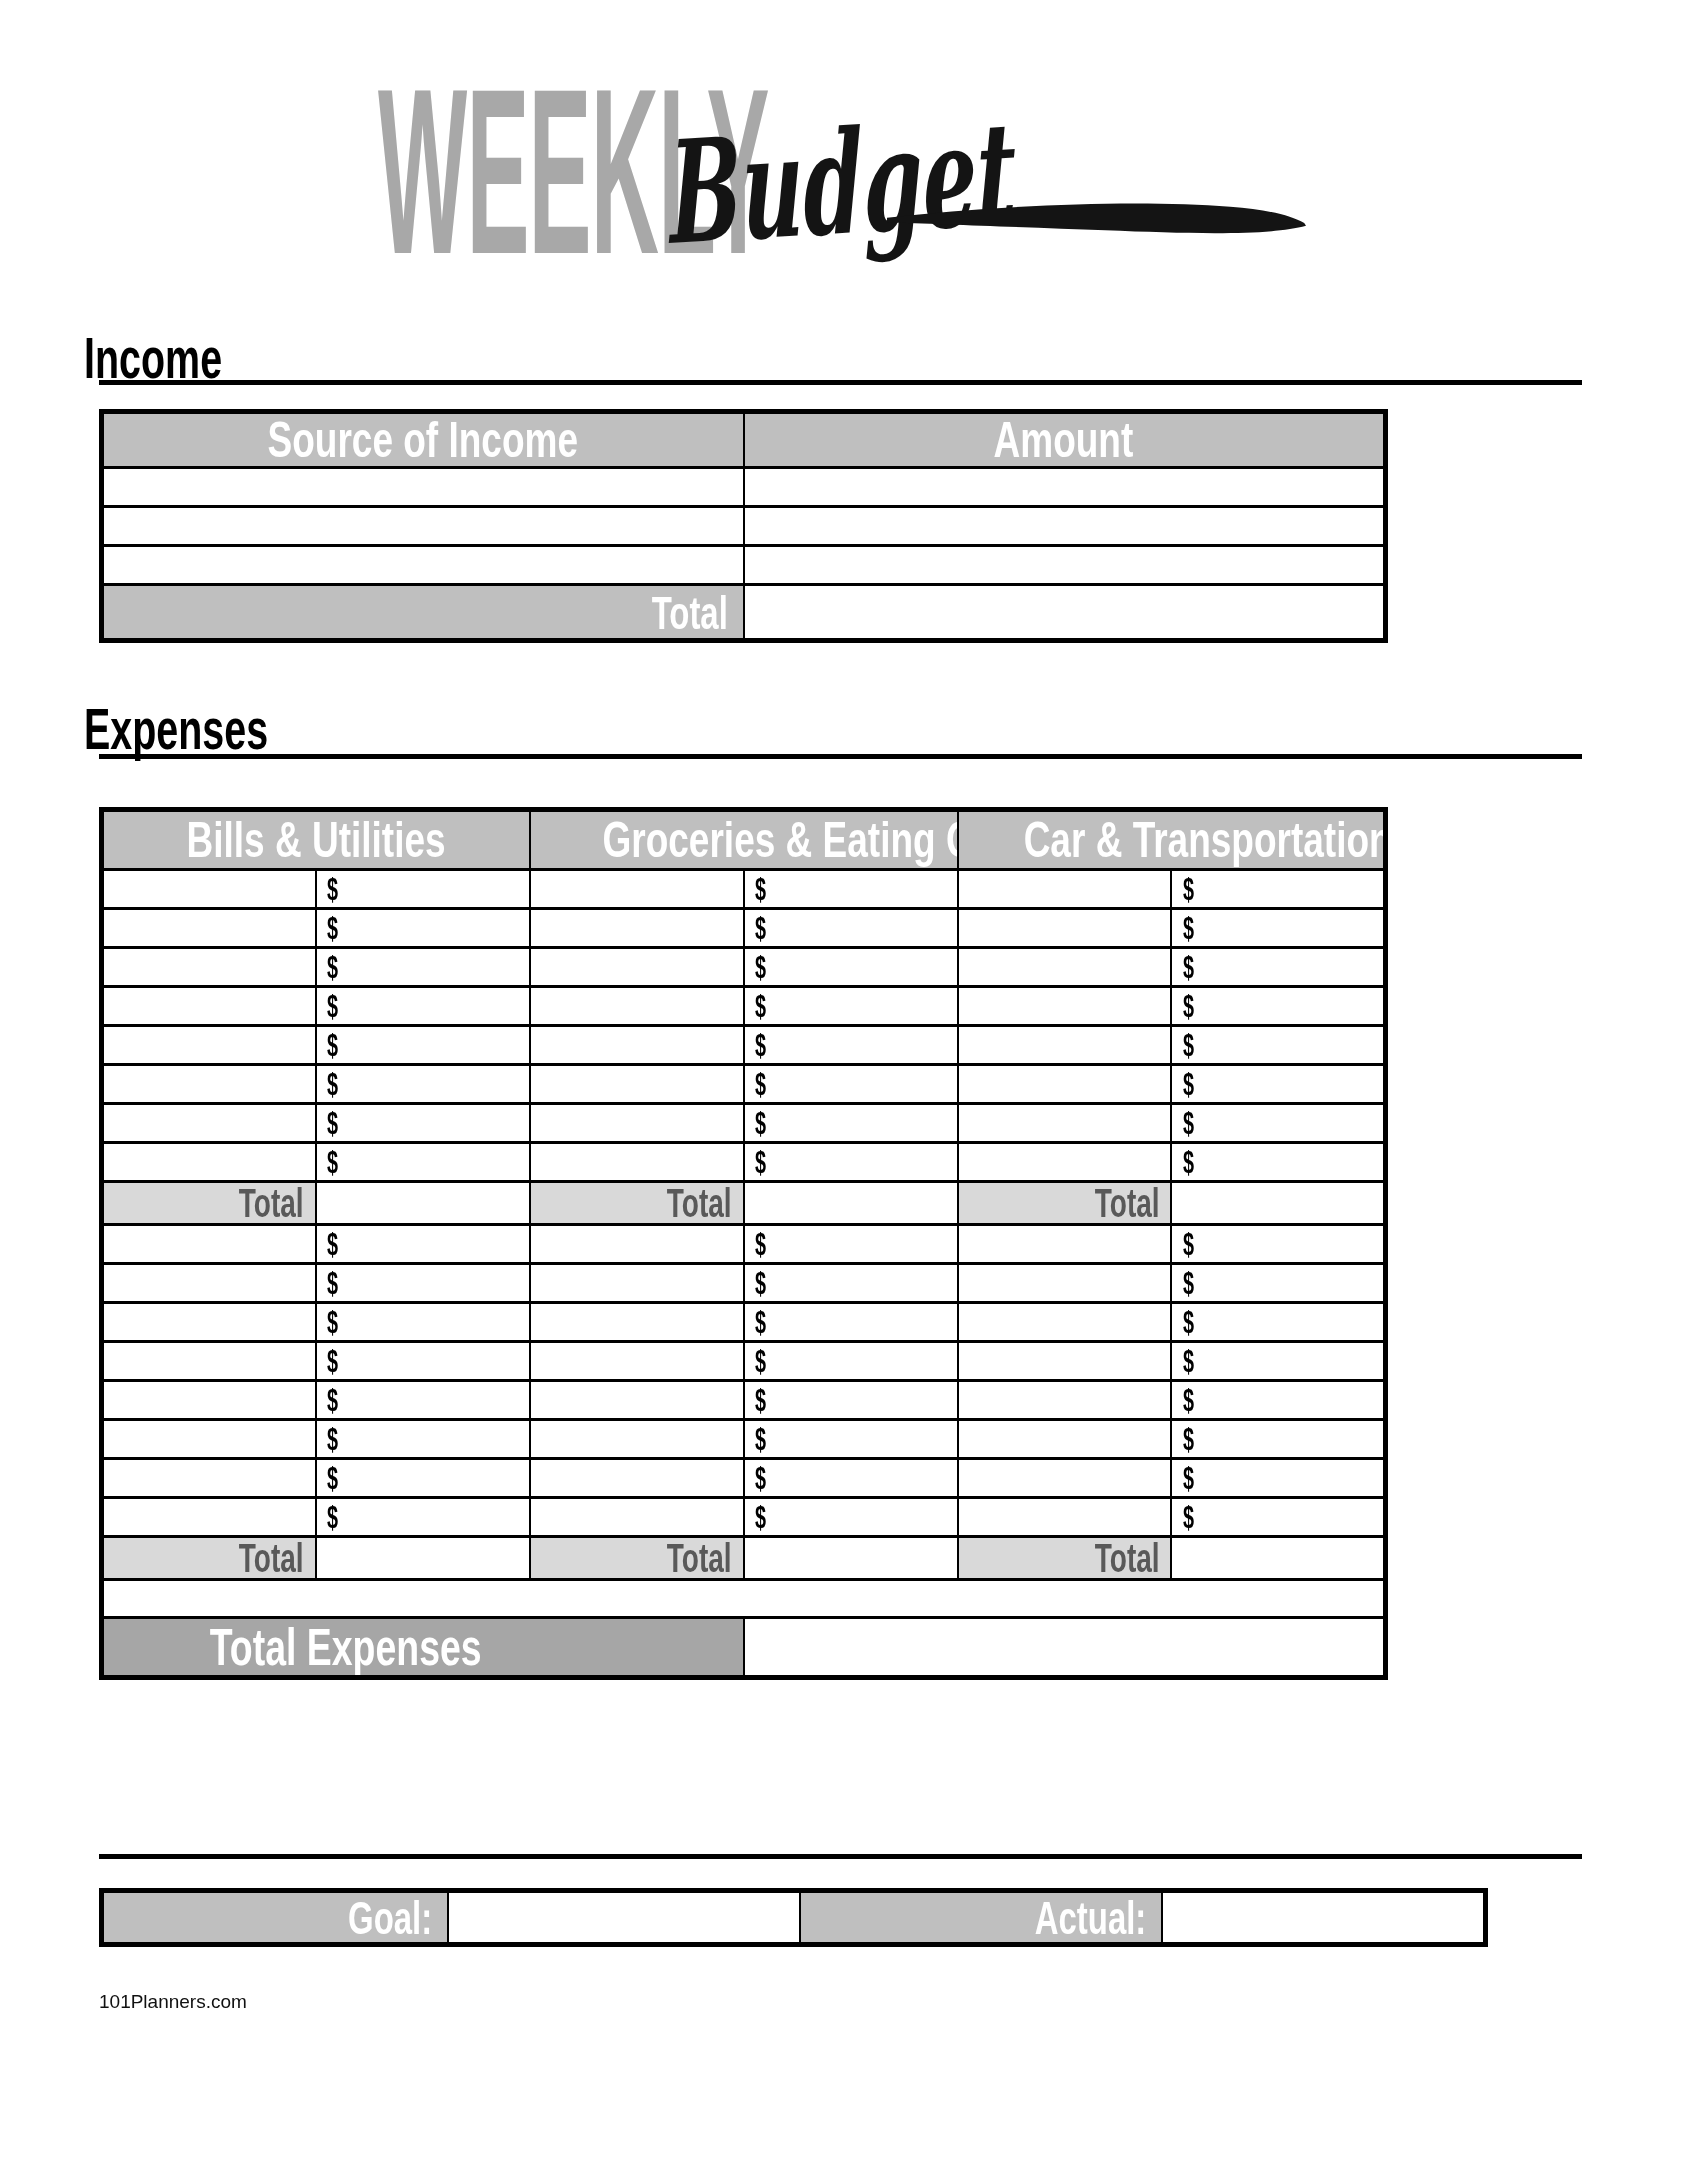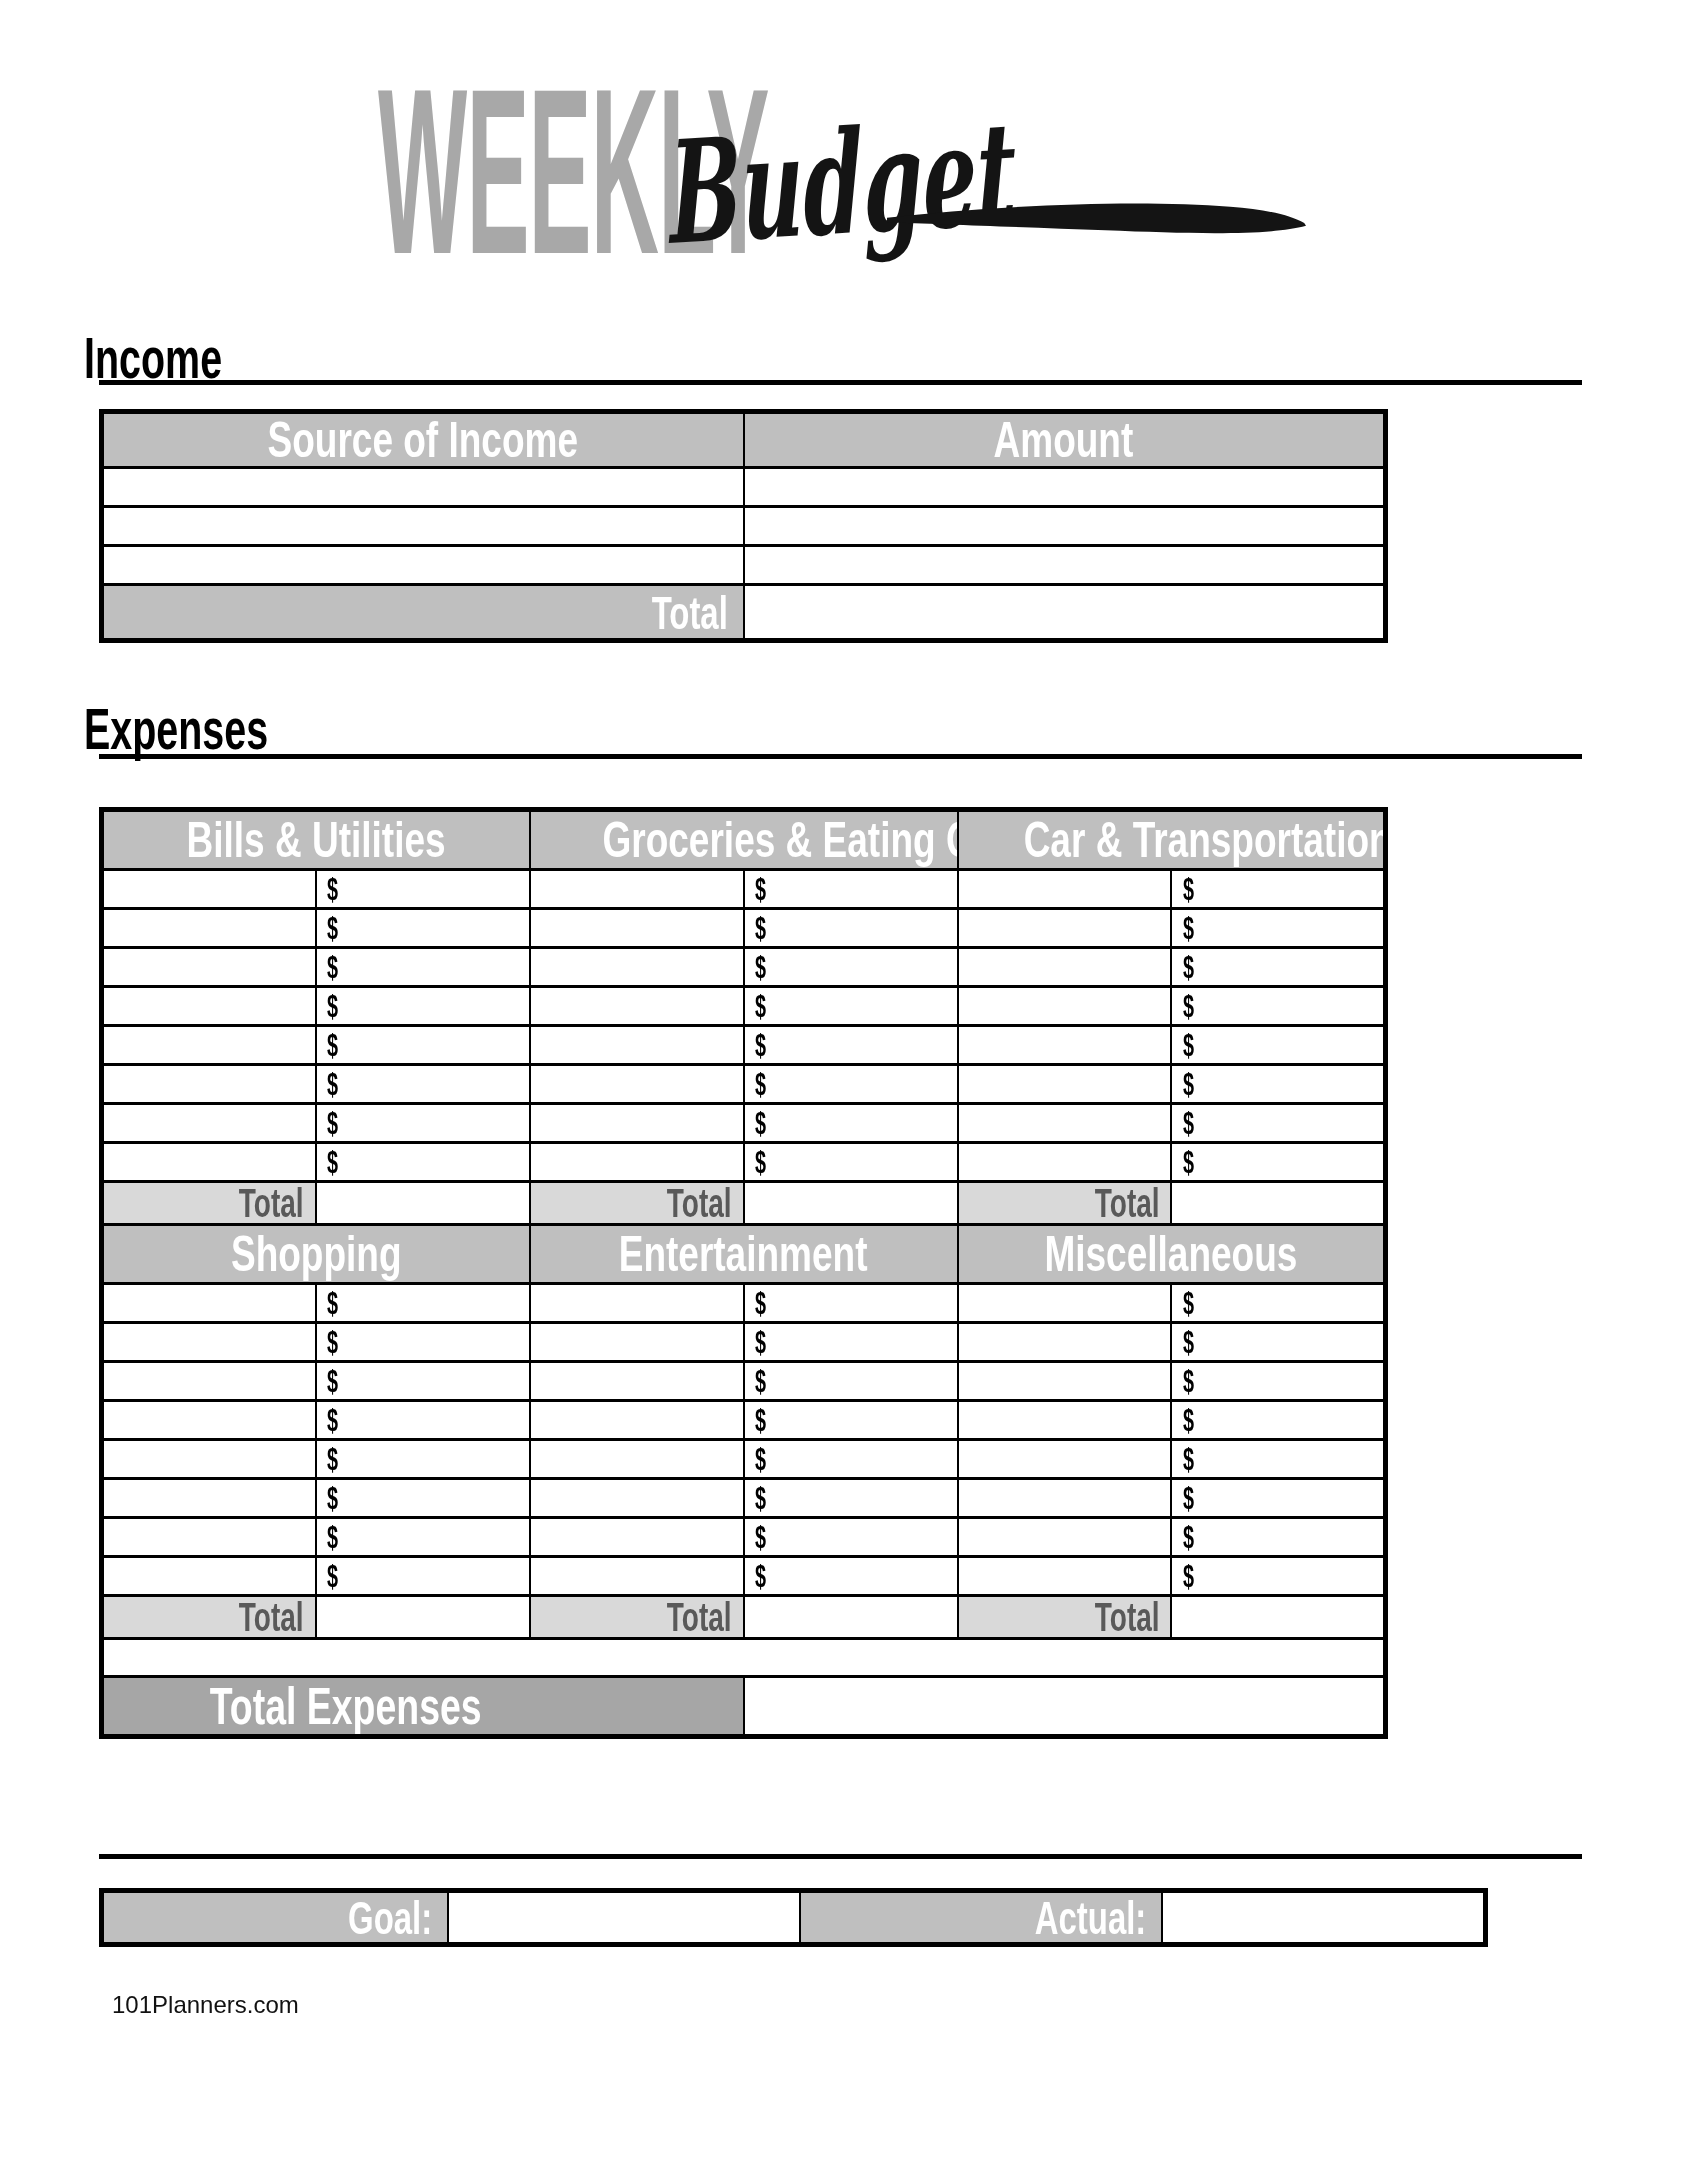--- a/index.html
+++ b/index.html
@@ -58,21 +58,21 @@
   td.sm-lbl{background:var(--light-gray,#d9d9d9);text-align:right;padding-right:10.8px;}
   .sm-lbl-txt{font-size:40px;color:var(--total-text,#595959);transform:scaleX(0.70);}
   
   tr.gap td{height:35px;background:#fff;}
   tr.grand td{height:56px;}
   td.grand-lbl{background:var(--dark-gray,#a6a6a6);padding-right:16px;}
   .grand-lbl-txt{font-size:52px;color:#fff;transform:scaleX(0.72);}
   
   .savings td{height:49px;}
   
-  .footer{position:absolute;left:112px;top:1991px;font-size:24px;color:#111;}
+  .footer{position:absolute;left:99px;top:1991px;font-size:19px;color:#111;}
 </style>
 </head>
 <body>
 
 <div id="page">
 
   <div>
     <div class="weekly">WEEKLY</div>
     <div class="budget-script">Budget</div>
     <svg class="swoosh" viewBox="0 0 470 52" preserveAspectRatio="none">
@@ -216,25 +216,20 @@
 </tbody>
     <tbody>
       <tr class="sm-total">
         <td class="sm-lbl"><span class="cnd o-r sm-lbl-txt">Total</span></td>
         <td class="blank"></td>
         <td class="sm-lbl"><span class="cnd o-r sm-lbl-txt">Total</span></td>
         <td class="blank"></td>
         <td class="sm-lbl"><span class="cnd o-r sm-lbl-txt">Total</span></td>
         <td class="blank"></td>
       </tr>
-      <tr class="hdr">
-        <th colspan="2"><span class="cnd o-c hdr-txt">Shopping</span></th>
-        <th colspan="2"><span class="cnd o-c hdr-txt">Entertainment</span></th>
-        <th colspan="2"><span class="cnd o-c hdr-txt">Miscellaneous</span></th>
-      </tr>
     </tbody>
     <tbody>
   <tr class="data">
     <td class="blank"></td>
     <td class="amt"><span class="dollar">$</span></td>
     <td class="blank"></td>
     <td class="amt"><span class="dollar">$</span></td>
     <td class="blank"></td>
     <td class="amt"><span class="dollar">$</span></td>
   </tr>

